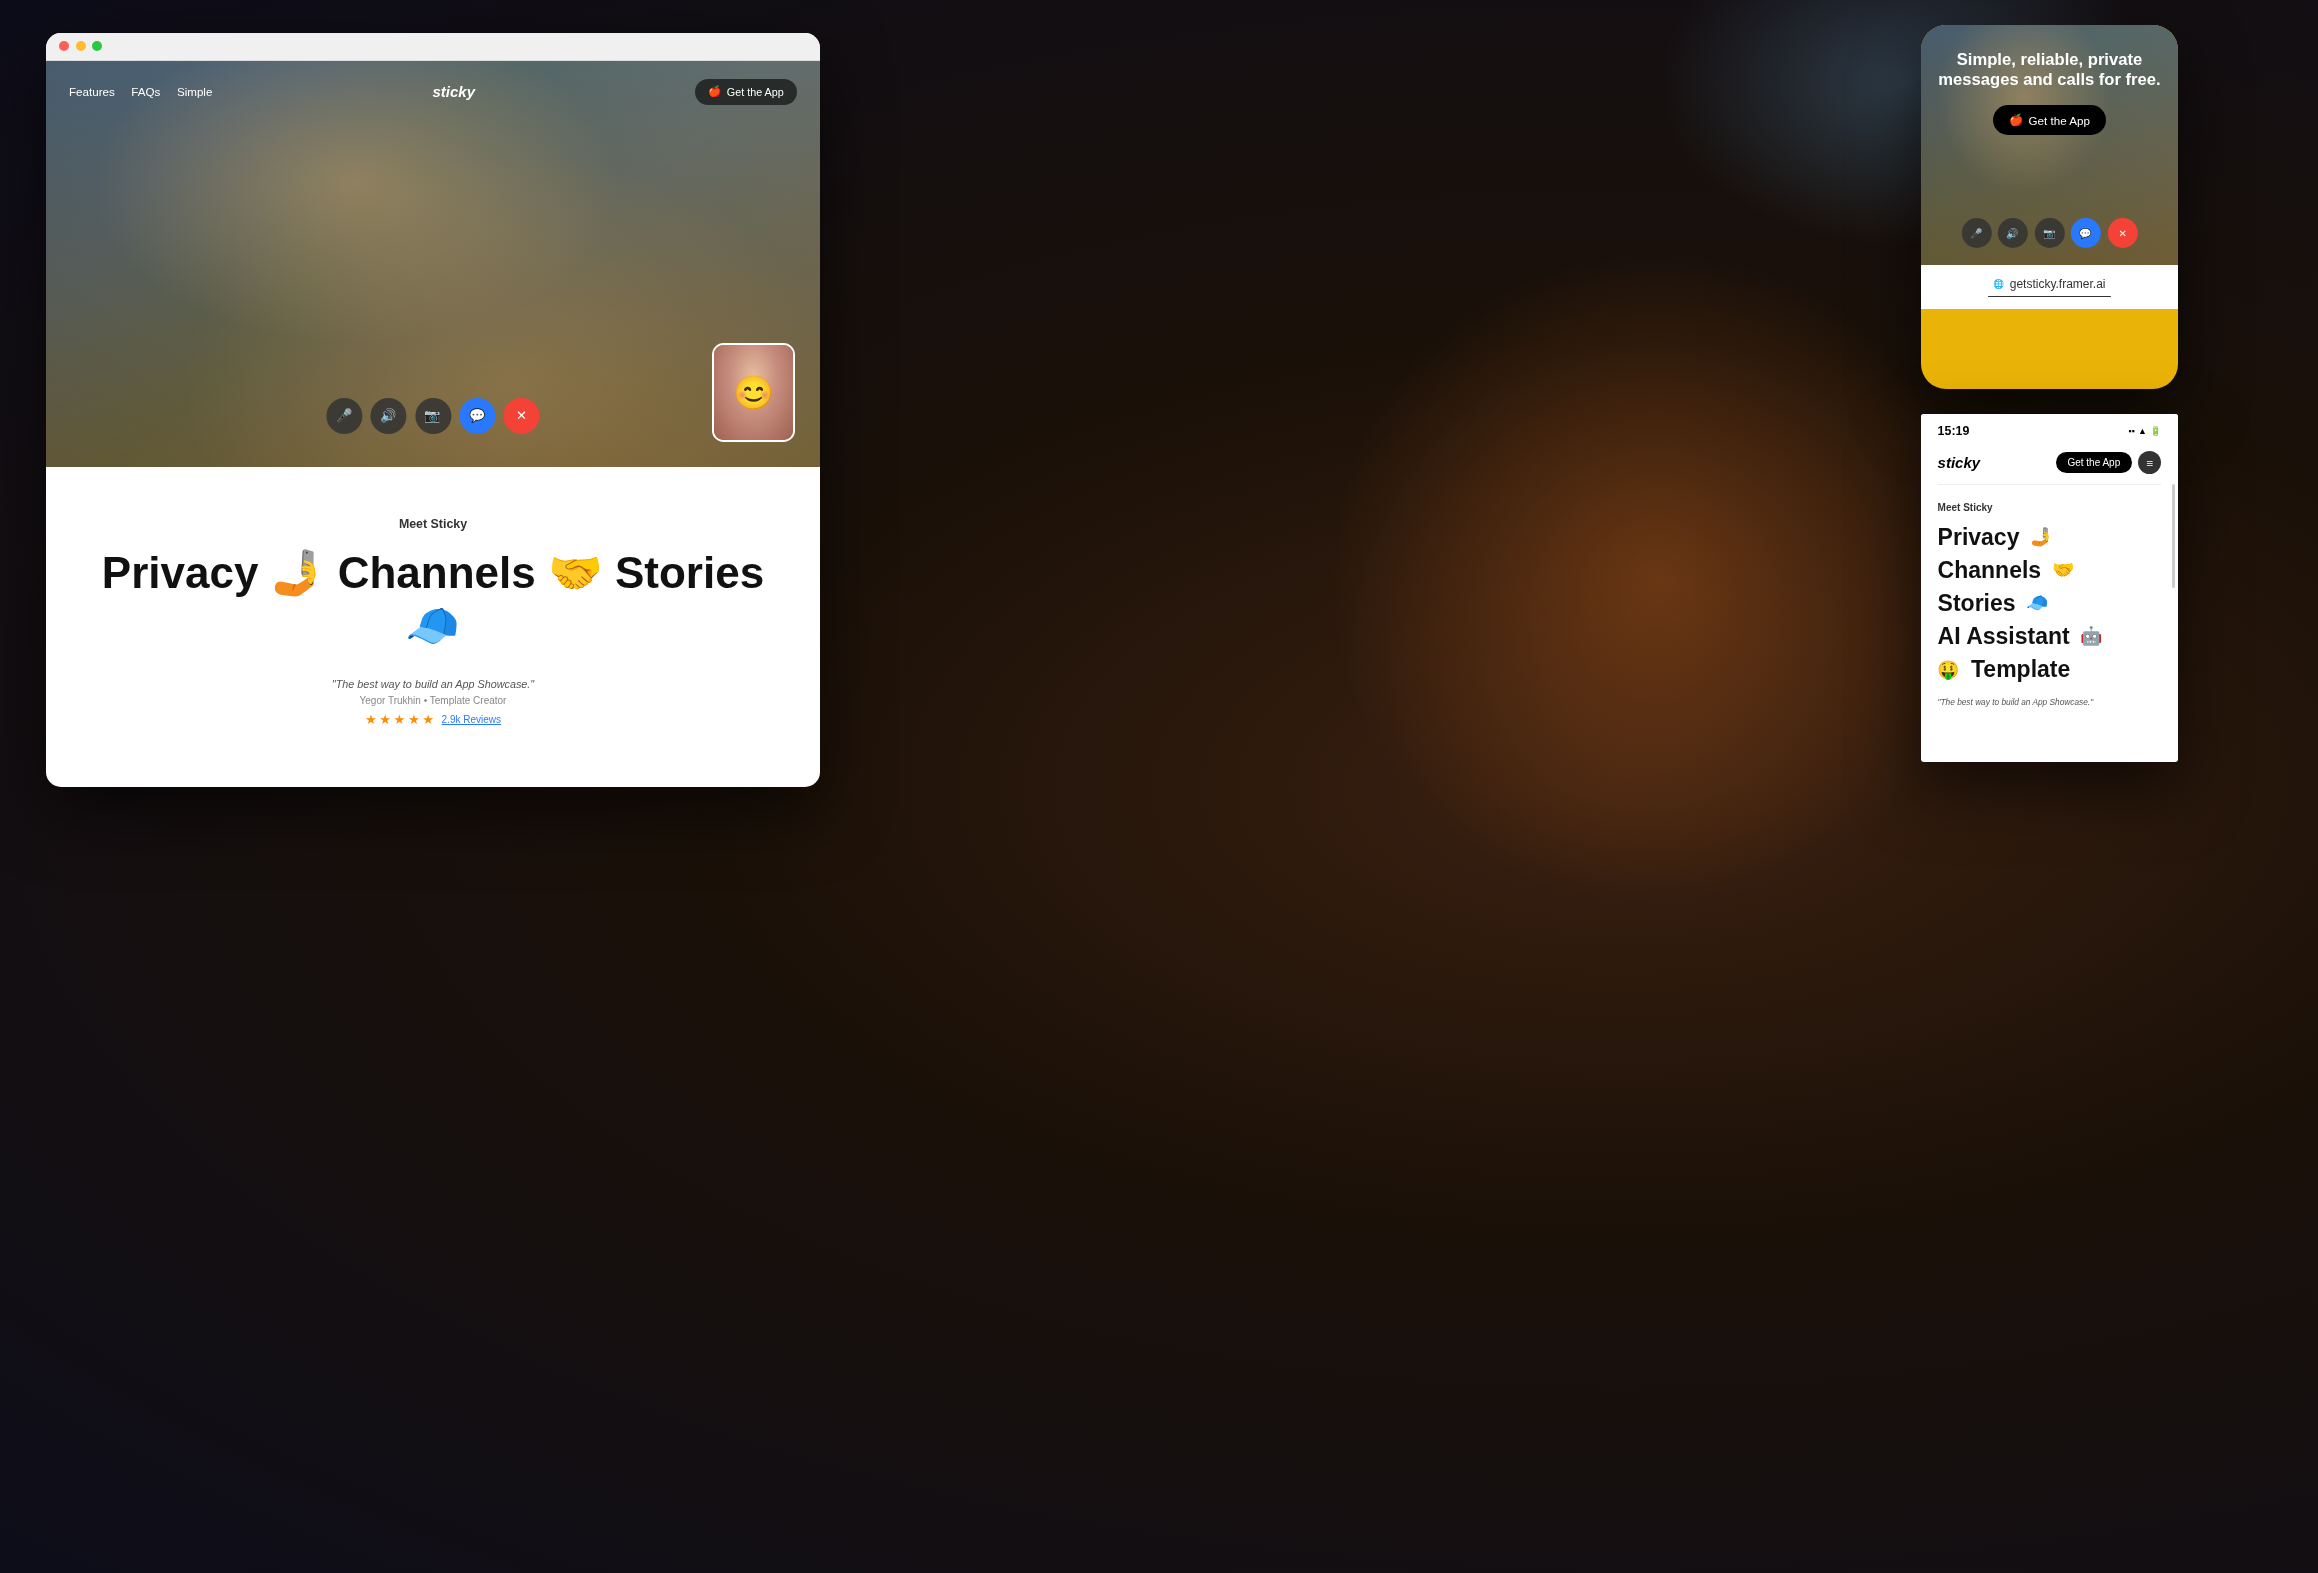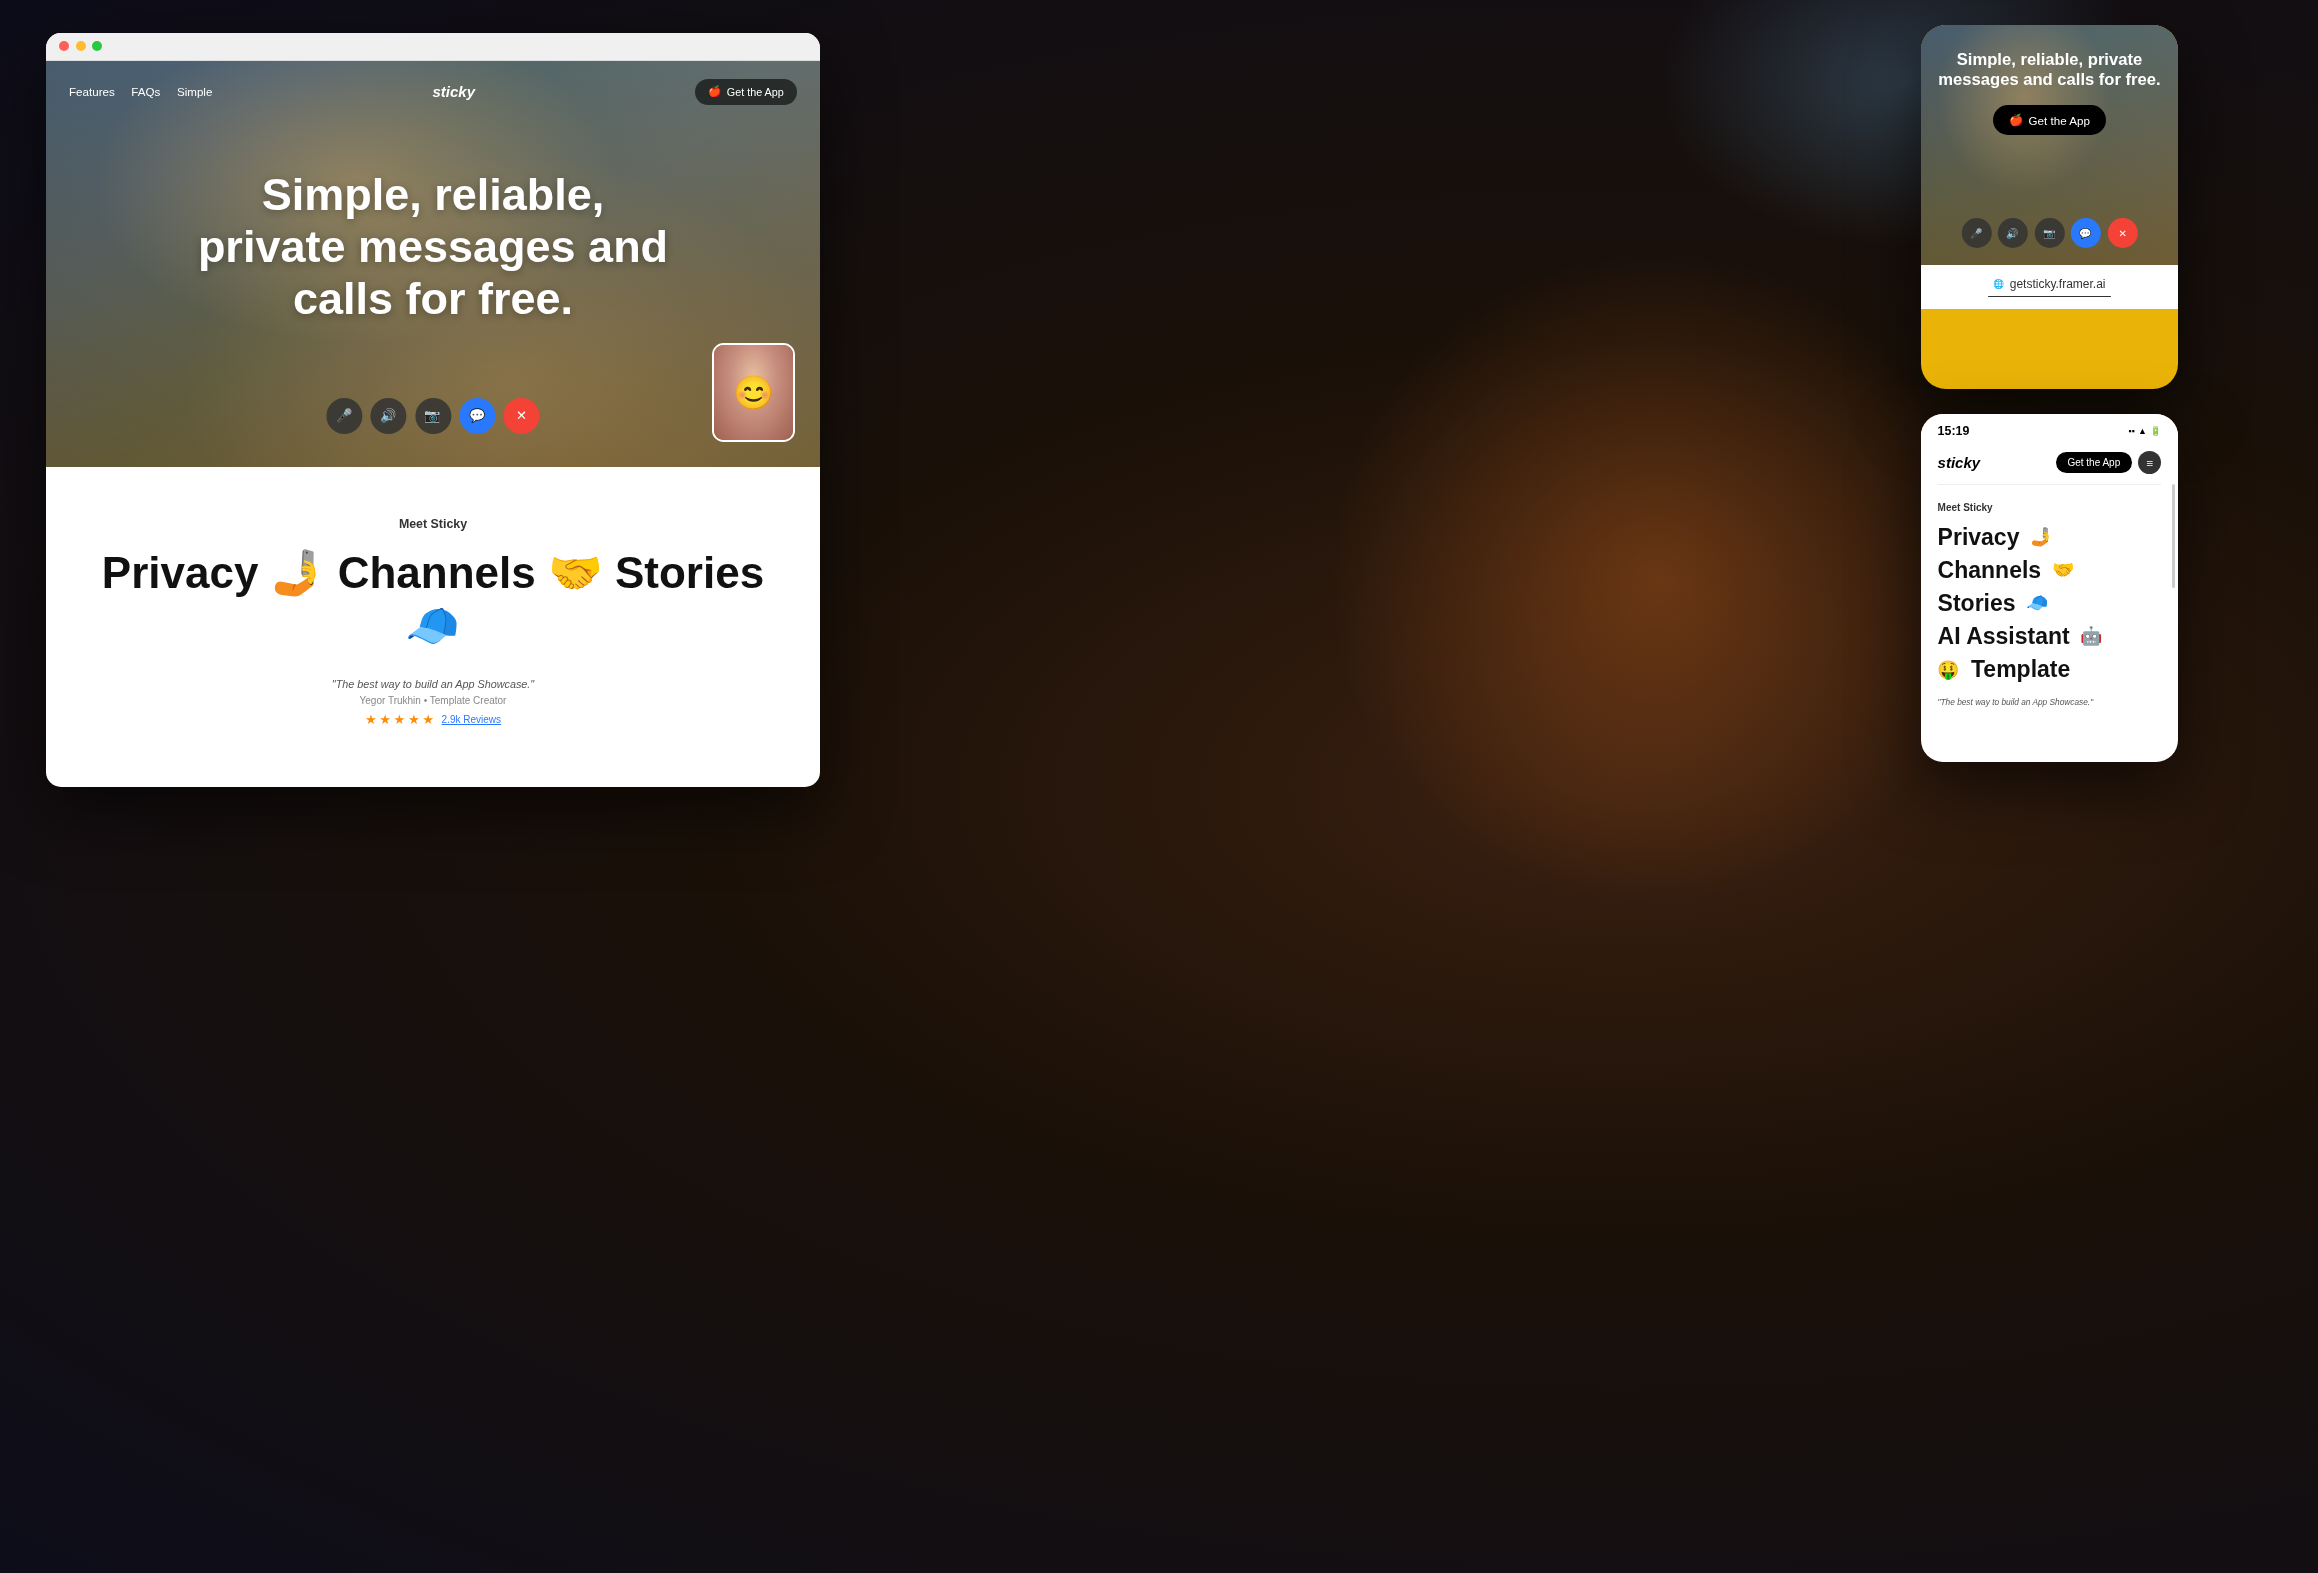--- a/index.html
+++ b/index.html
@@ -396,27 +396,20 @@
         <a class="nav-link">FAQs</a>
         <a class="nav-link">Simple</a>
       </div>
       <span class="nav-logo">sticky</span>
       <button class="nav-cta">
         <span>🍎</span>
         <span>Get the App</span>
       </button>
     </nav>
 
-    <div class="hero-headline">
-      <h1>
-        <span>Simple, reliable,</span><br>
-        <span>private messages and</span><br>
-        <span>calls for free.</span>
-      </h1>
-    </div>
 
     <div class="call-ui">
       <button class="call-btn call-btn-dark">🎤</button>
       <button class="call-btn call-btn-dark">🔊</button>
       <button class="call-btn call-btn-dark">📷</button>
       <button class="call-btn call-btn-blue">💬</button>
       <button class="call-btn call-btn-red">✕</button>
     </div>
 
     <div class="small-avatar">
@@ -466,21 +459,21 @@
 
   <div style="background:#fff;padding:11.6px 16.6px;text-align:center;">
     <div style="display:flex;align-items:center;justify-content:center;gap:5px;margin-bottom:5px;">
       <span style="font-size:9px;">🌐</span>
       <span style="font-size:12px;color:#333;font-weight:500;">getsticky.framer.ai</span>
     </div>
     <div style="width:55%;height:1.7px;background:#333;margin:0 auto;border-radius:0.8px;"></div>
   </div>
 </div>
 
-<div class="phone-mockup-scroll" style="position:absolute; right:141px; top:414px; width:257px; height:348px; background:#fff; border-radius:22px; overflow:hidden; box-shadow:0 25px 66px rgba(0,0,0,0.6);">
+<div class="phone-mockup-scroll" style="position:absolute; right:141px; top:414px; width:257px; height:348px; background:#fff; border-radius:3px; overflow:hidden; box-shadow:0 25px 66px rgba(0,0,0,0.6);">
 
   <div class="phone-status-bar">
     <span class="status-time">15:19</span>
     <div class="status-icons">
       <span style="font-size:9px;">▪▪</span>
       <span style="font-size:9px;">▲</span>
       <span style="font-size:9px;">🔋</span>
     </div>
   </div>
 

